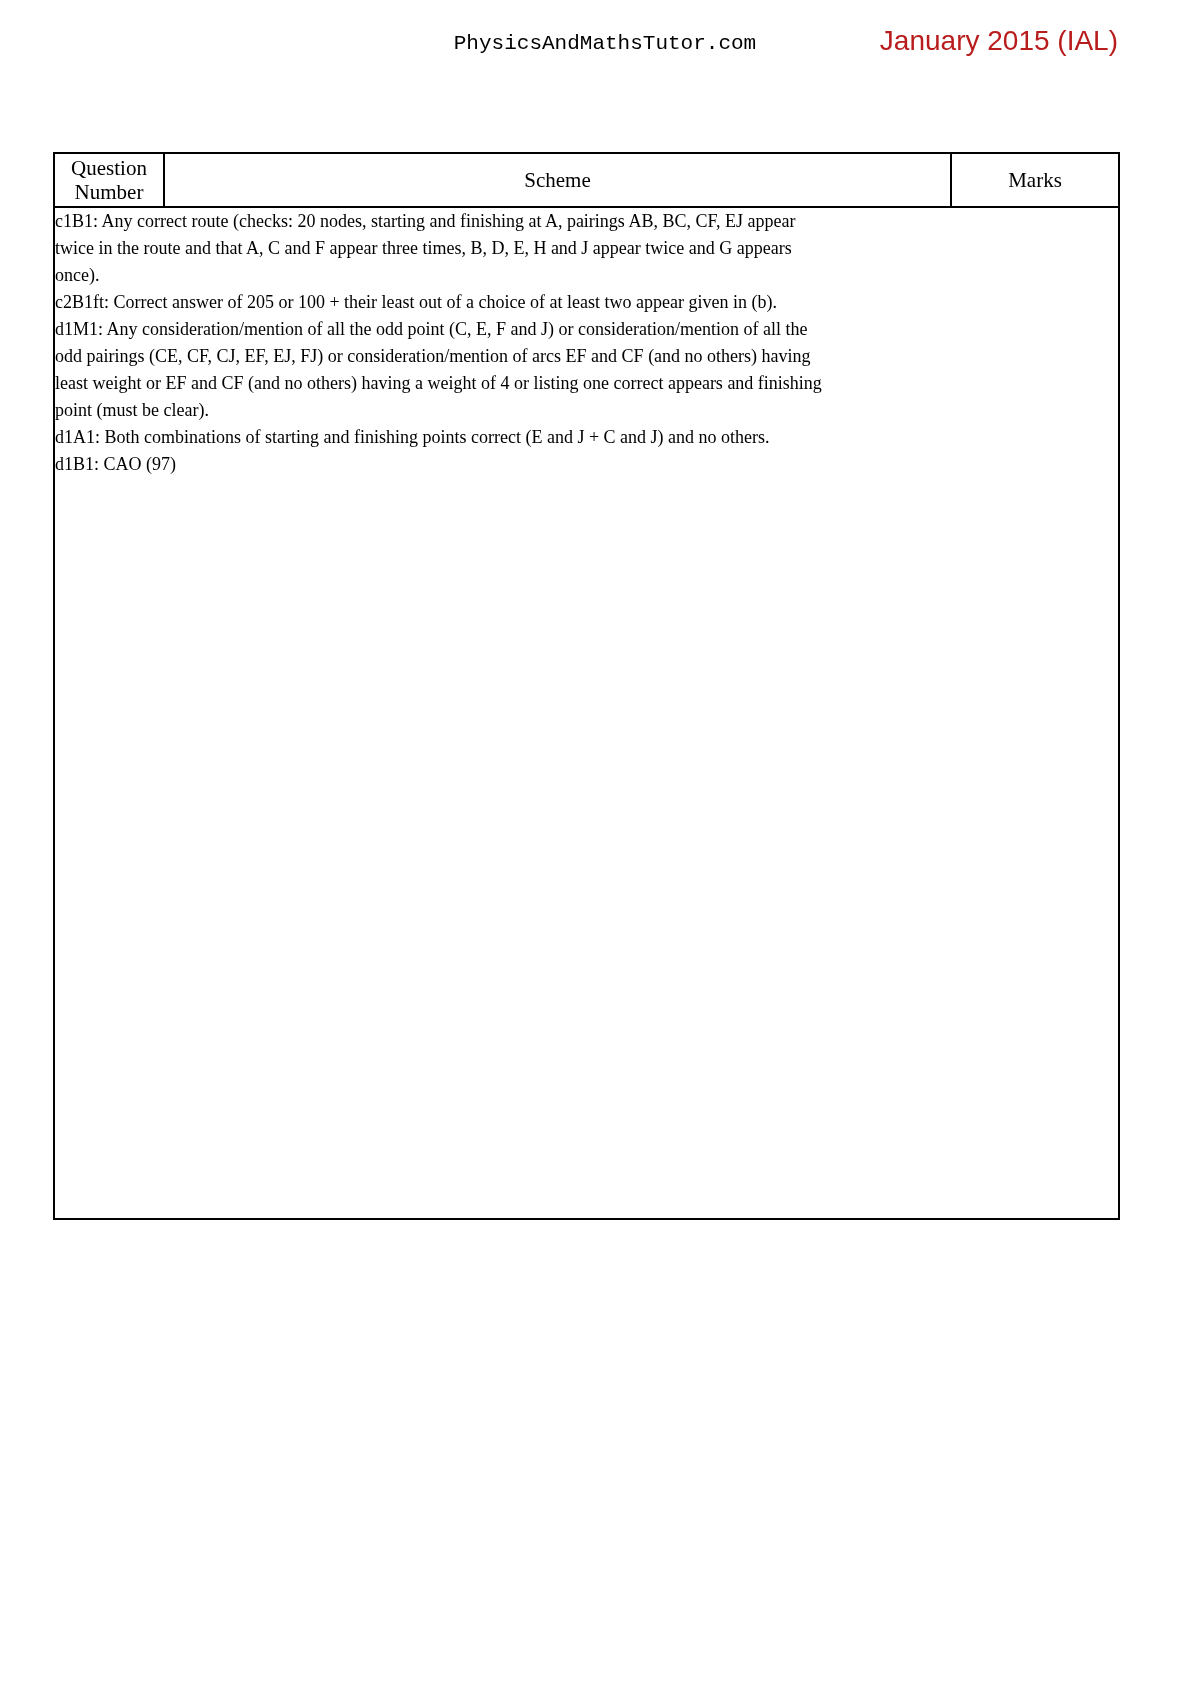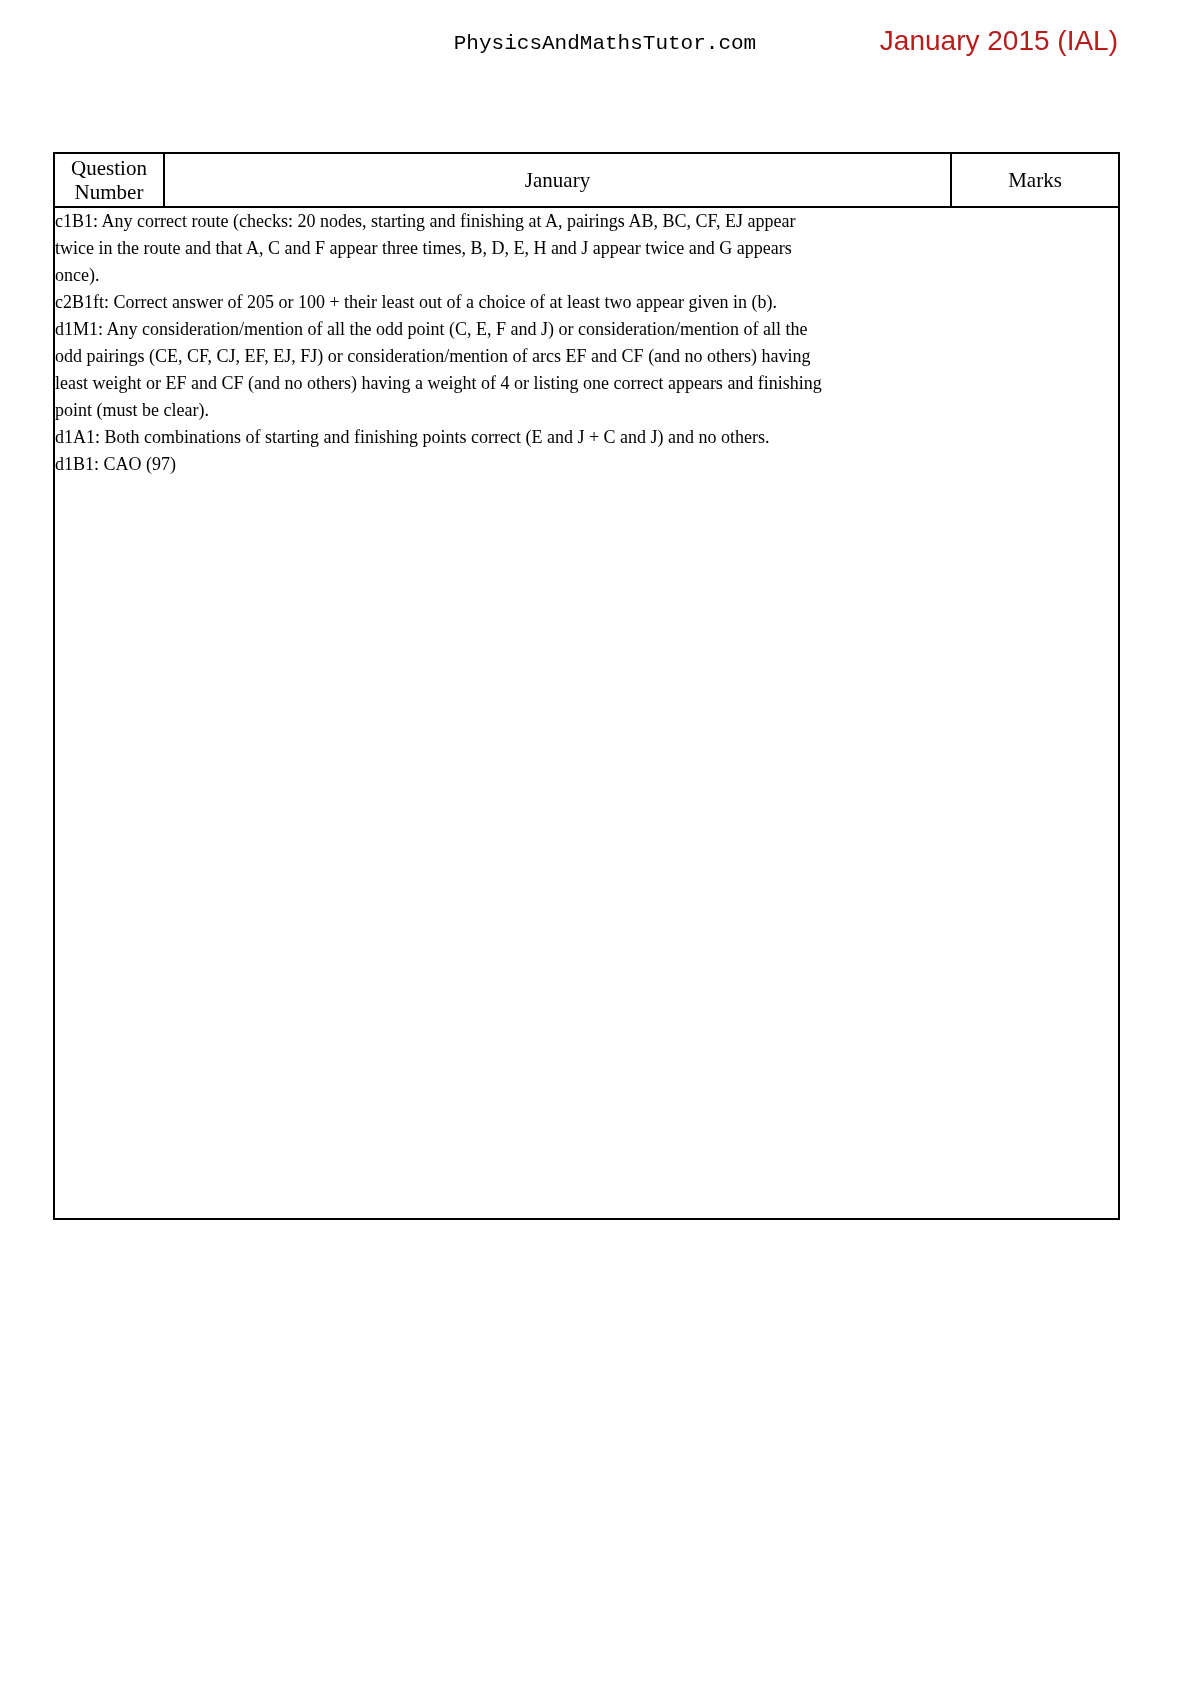--- a/index.html
+++ b/index.html
@@ -92,21 +92,21 @@
 
   <table class="scheme-table">
     <colgroup>
       <col class="col-question">
       <col class="col-scheme">
       <col class="col-marks">
     </colgroup>
     <tbody>
       <tr class="header-row">
         <th>Question Number</th>
-        <th>January</th>
+        <th>Scheme</th>
         <th>Marks</th>
       </tr>
       <tr>
         <td class="scheme-body" colspan="3">
             <div class="scheme-line"><span>c1B1: Any correct route (checks: 20 nodes, starting and finishing at A, pairings AB, BC, CF, EJ appear</span></div>
             <div class="scheme-line"><span>twice in the route and that A, C and F appear three times, B, D, E, H and J appear twice and G appears</span></div>
             <div class="scheme-line"><span>once).</span></div>
             <div class="scheme-line"><span>c2B1ft: Correct answer of 205 </span><b>or</b><span> 100 + their least out of a choice of at least </span><b>two</b><span> appear given in (b).</span></div>
             <div class="scheme-line"><span>d1M1: Any consideration/mention of all the odd point (C, E, F and J) </span><b>or</b><span> consideration/mention of all the</span></div>
             <div class="scheme-line"><span>odd pairings (CE, CF, CJ, EF, EJ, FJ) </span><b>or</b><span> consideration/mention of arcs EF </span><b>and</b><span> CF (and no others) having</span></div>

